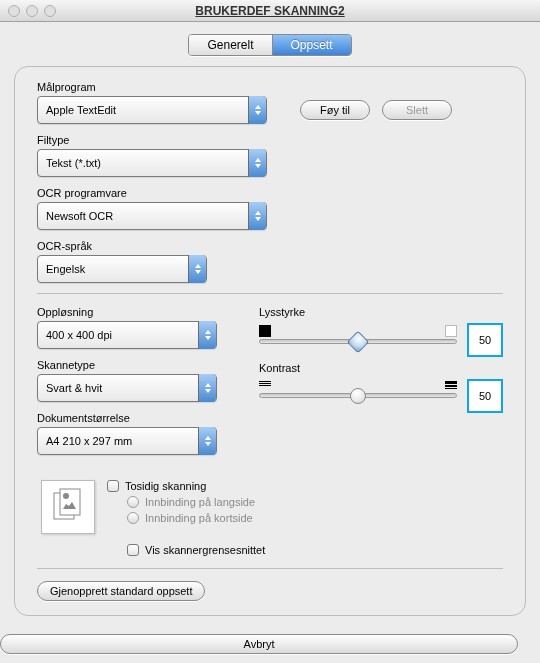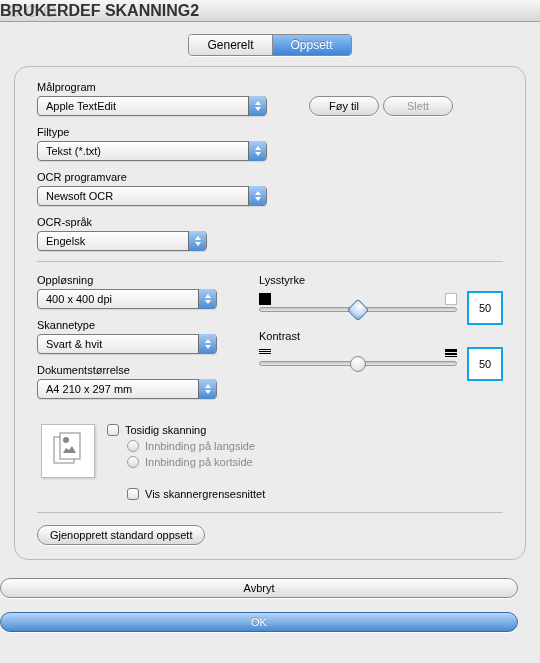--- a/index.html
+++ b/index.html
@@ -17,23 +17,24 @@
     background: linear-gradient(#f6f6f6, #d8d8d8);
     border-bottom: 1px solid #a0a0a0;
     display: flex;
     align-items: center;
     padding-left: 8px;
     position: relative;
   }
   .traffic-lights { display: flex; gap: 6px; }
   .tl { width: 12px; height: 12px; border-radius: 50%; background: #e0e0e0; border: 1px solid #b0b0b0; }
   .titlebar .title {
-    position: absolute; left: 0; right: 0; text-align: left;
-    font-weight: bold; font-size: 16px; color: #333;
+    position: absolute; left: 0; right: 0; text-align: center;
+    font-weight: bold; font-size: 12px; color: #333;
     pointer-events: none;
+    text-decoration: underline;
   }
   .tabbar {
     display: flex; justify-content: center; margin-top: 12px;
   }
   .segmented {
     display: inline-flex; border: 1px solid #8a8a8a; border-radius: 4px;
     overflow: hidden; box-shadow: 0 1px 0 #fff;
   }
   .segmented .seg {
     padding: 3px 18px; font-size: 12px;
@@ -50,21 +51,21 @@
     margin: 10px 14px 8px 14px;
     border: 1px solid #bcbcbc;
     border-radius: 14px;
     background: #ececec;
     padding: 14px 22px 14px 22px;
   }
   .label { font-size: 11px; margin-bottom: 3px; display: block; }
   .row { margin-bottom: 10px; }
   .popup {
     display: inline-flex; align-items: center;
-    height: 20px;
+    height: 28px;
     background: linear-gradient(#fefefe,#e8e8e8);
     border: 1px solid #7a7a7a; border-radius: 4px;
     position: relative; padding: 0 22px 0 8px;
     font-size: 11px;
     box-shadow: inset 0 1px 0 #fff, 0 1px 1px rgba(0,0,0,.1);
     cursor: default;
   }
   .popup .endcap {
     position: absolute; right: 0; top: -1px; bottom: -1px; width: 18px;
     background: linear-gradient(#a7cdf6,#4a8ad1);
@@ -139,21 +140,21 @@
   .preview-thumb svg { width: 40px; height: 40px; }
   .check-row { display: flex; align-items: center; gap: 6px; margin-bottom: 4px; font-size: 11px; }
   .check-row.sub { margin-left: 20px; color: #8a8a8a; align-items: center; }
   .radio { width: 12px; height: 12px; border: 1px solid #9e9e9e; border-radius: 50%; background: linear-gradient(#fff,#ddd); }
   .checkbox { width: 12px; height: 12px; border: 1px solid #7a7a7a; border-radius: 3px; background: linear-gradient(#fff,#e5e5e5); }
   .bottom-bar {
     display: flex; justify-content: flex-end; gap: 14px;
     padding: 10px 22px 14px 0;
     flex-direction: column;
   }
-  .top-buttons { display: inline-flex; gap: 4px; margin-left: 42px; vertical-align: top; }
+  .top-buttons { display: inline-flex; gap: 12px; margin-left: 33px; vertical-align: top; }
   .target-row { display: flex; align-items: center; }
   .duplex-block { display: flex; align-items: flex-start; margin: 15px 0 10px 4px; }
   .duplex-options { display: inline-block; }
 </style>
 </head>
 <body>
 
 <div class="titlebar">
   <div class="traffic-lights">
     <div class="tl"></div>

